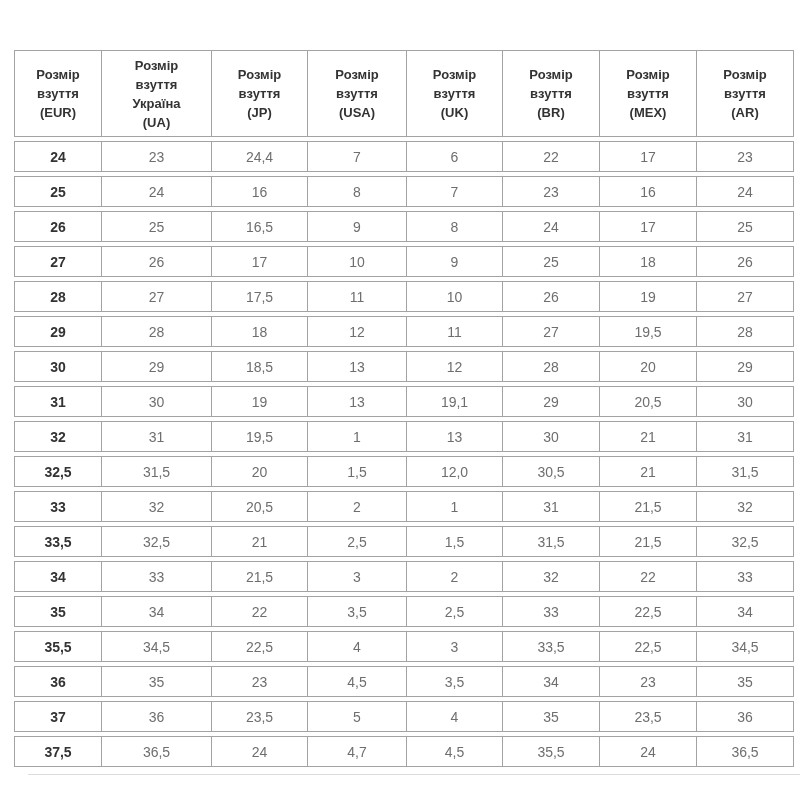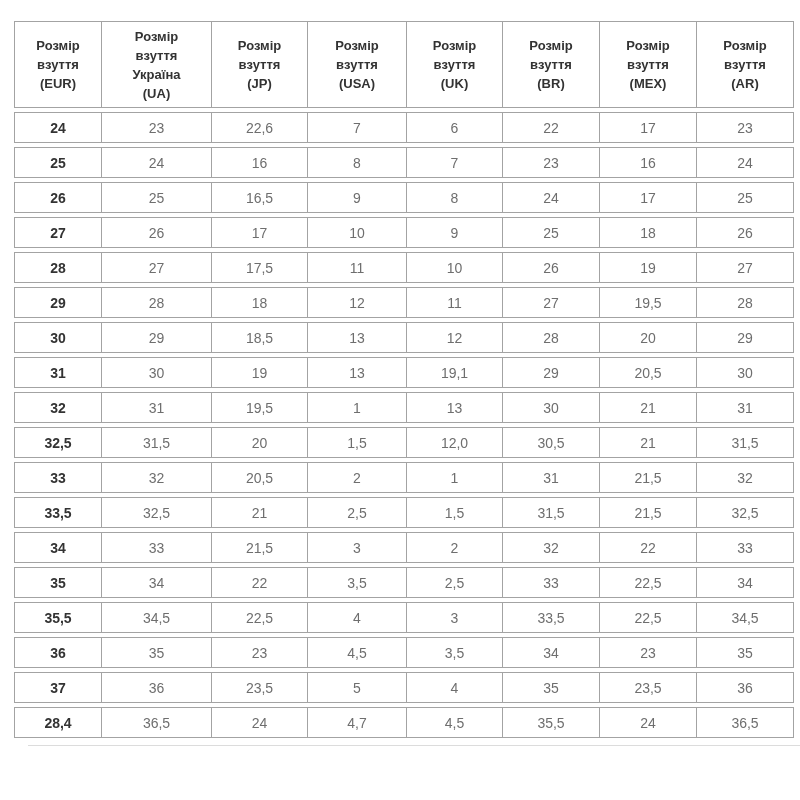--- a/index.html
+++ b/index.html
@@ -8,20 +8,21 @@
     background: #ffffff;
     font-family: "Liberation Sans", sans-serif;
   }
   body {
     width: 800px;
     height: 800px;
     overflow: hidden;
   }
   .table-wrap {
     padding: 17px 4px 0 14px;
+    margin-top: 29px;
   }
   table.size-table {
     border-collapse: separate;
     border-spacing: 0 4px;
     table-layout: fixed;
     width: 780px;
   }
   th, td {
     box-sizing: border-box;
     text-align: center;
@@ -110,21 +111,21 @@
 (MEX)</th>
           <th>Розмір
 взуття
 (AR)</th>
         </tr>
     </thead>
     <tbody>
         <tr>
           <td>24</td>
           <td>23</td>
-          <td>22,6</td>
+          <td>24,4</td>
           <td>7</td>
           <td>6</td>
           <td>22</td>
           <td>17</td>
           <td>23</td>
         </tr>
         <tr>
           <td>25</td>
           <td>24</td>
           <td>16</td>
@@ -278,21 +279,21 @@
           <td>37</td>
           <td>36</td>
           <td>23,5</td>
           <td>5</td>
           <td>4</td>
           <td>35</td>
           <td>23,5</td>
           <td>36</td>
         </tr>
         <tr>
-          <td>28,4</td>
+          <td>37,5</td>
           <td>36,5</td>
           <td>24</td>
           <td>4,7</td>
           <td>4,5</td>
           <td>35,5</td>
           <td>24</td>
           <td>36,5</td>
         </tr>
       </tbody>
   </table>

